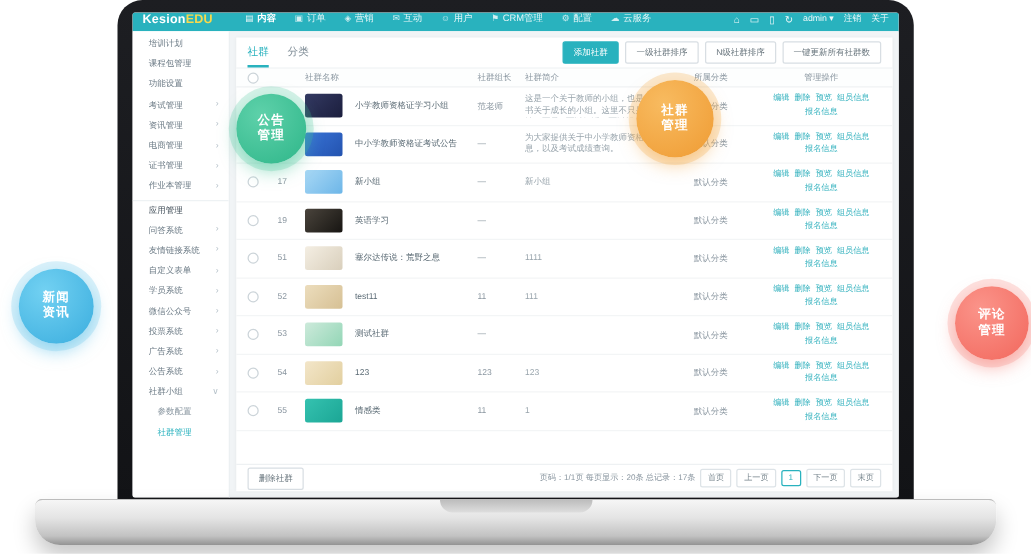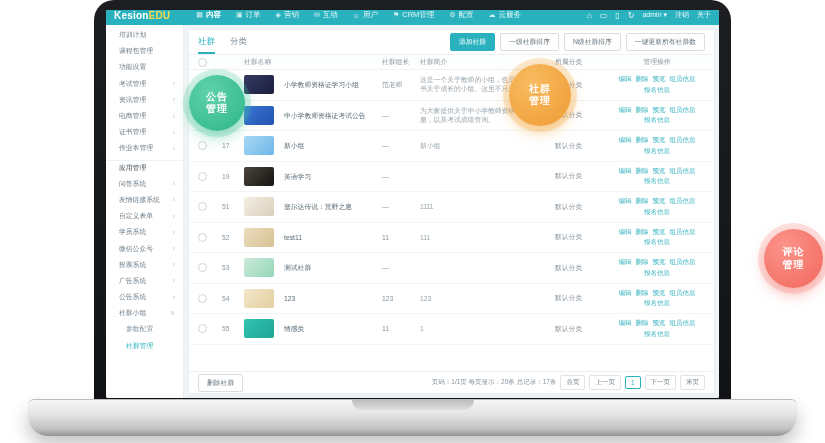--- a/index.html
+++ b/index.html
@@ -431,20 +431,24 @@
           </div>
         </div>
       </div>
     </div>
   </div>
 
   <div class="base">
     <div class="notch"></div>
   </div>
 
+  <div class="badge b-news">
+    <span>新闻</span>
+    <span>资讯</span>
+  </div>
   <div class="badge b-notice">
     <span>公告</span>
     <span>管理</span>
   </div>
   <div class="badge b-comm">
     <span>社群</span>
     <span>管理</span>
   </div>
   <div class="badge b-comment">
     <span>评论</span>

